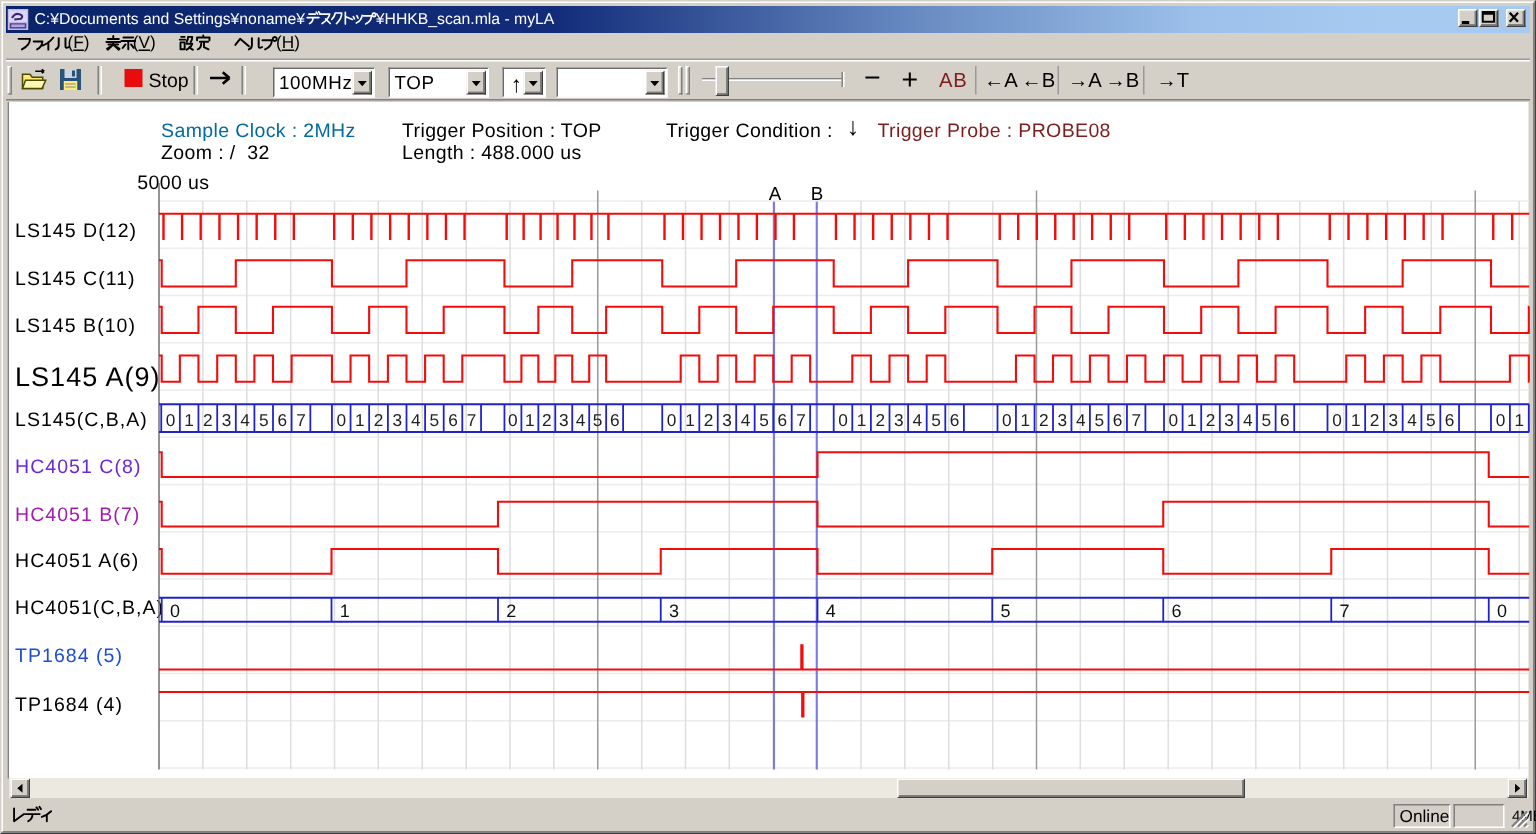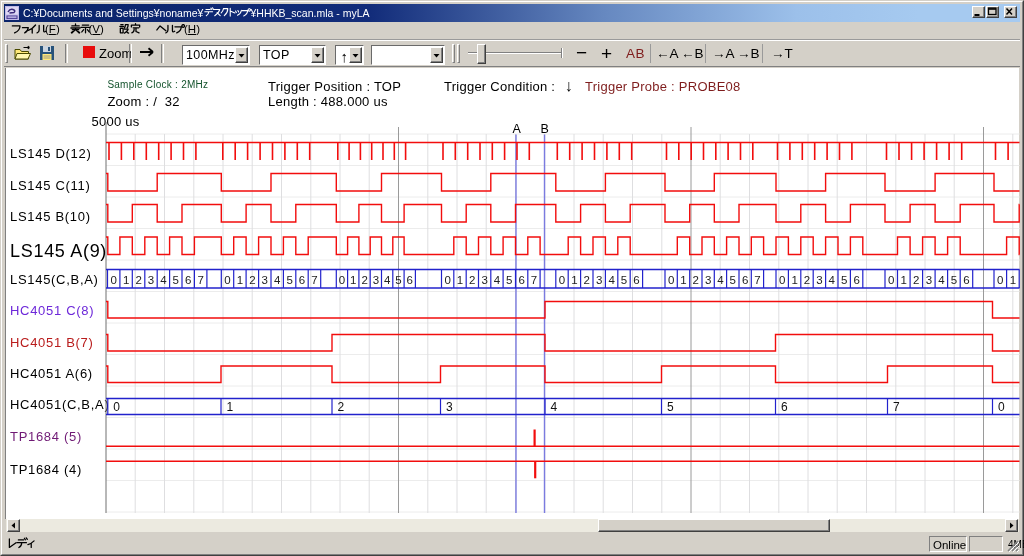--- a/index.html
+++ b/index.html
@@ -96,21 +96,21 @@
   </svg>
 <svg class="abs" style="left:39px;top:45px" width="17" height="17">
 <rect x="1" y="1" width="14" height="14" fill="#28537a"></rect>
 <rect x="4" y="1" width="8" height="6" fill="#cdd6e0"></rect>
     <rect x="9" y="2" width="2" height="4" fill="#28537a"></rect>
 <rect x="3.5" y="9" width="9" height="6" fill="#ffe97a"></rect>
 <path d="M4.5,11 h7 M4.5,13 h7" stroke="#888" stroke-width="0.8"></path>
   </svg>
 <div class="abs" style="left:65px;top:44px;width:3px;height:19px;border-left:1px solid #808080;border-right:1px solid #fff"></div>
 <div class="abs" style="left:83px;top:46px;width:12px;height:12px;background:#e80c0c"></div>
-<div class="abs" style="left:99px;top:46px;font-size:13px;color:#000">Zoom</div>
+<div class="abs" style="left:99px;top:46px;font-size:13px;color:#000">Stop</div>
 <div class="abs" style="left:129px;top:44px;width:3px;height:19px;border-left:1px solid #808080;border-right:1px solid #fff"></div>
 <svg class="abs" style="left:139px;top:47px" width="18" height="10">
     <path d="M1,5 H14 M14,5 L9.5,1.2 M14,5 L9.5,8.8" stroke="#000" stroke-width="1.8" fill="none"></path>
   </svg>
 <div class="abs" style="left:161px;top:44px;width:3px;height:19px;border-left:1px solid #808080;border-right:1px solid #fff"></div>
 <div class="abs combo" style="left:182px;top:45px;width:68px;height:20px"></div>
 <div class="abs" style="left:186px;top:48px;font-size:12.5px;color:#000;letter-spacing:0.4px">100MHz</div>
 <div class="abs btn" style="left:235px;top:47px;width:13px;height:16px"></div>
 <svg class="abs" style="left:235px;top:47px" width="13" height="16">
     <path d="M3.5,7 H9.5 L6.5,10.5 Z" fill="#000"></path>
@@ -143,40 +143,40 @@
 <div class="abs" style="left:626px;top:45.5px;font-size:13.5px;color:#7f1d1d;letter-spacing:0.5px">AB</div>
 <div class="abs" style="left:650px;top:44px;width:1px;height:19px;background:#9a9a9a"></div>
 <div class="abs" style="left:656px;top:45.5px;font-size:13.5px;color:#000">←A</div>
 <div class="abs" style="left:681px;top:45.5px;font-size:13.5px;color:#000">←B</div>
 <div class="abs" style="left:705px;top:44px;width:1px;height:19px;background:#9a9a9a"></div>
 <div class="abs" style="left:712px;top:45.5px;font-size:13.5px;color:#000">→A</div>
 <div class="abs" style="left:737px;top:45.5px;font-size:13.5px;color:#000">→B</div>
 <div class="abs" style="left:762px;top:44px;width:1px;height:19px;background:#9a9a9a"></div>
 <div class="abs" style="left:771px;top:45.5px;font-size:13.5px;color:#000">→T</div>
 <div class="abs" style="left:5px;top:68px;width:1014px;height:450.5px;background:#fff;border-left:1px solid #808080"></div>
-<div class="abs" id="i1" style="left:107.4px;top:78.5px;font-size:10px;color:#14532d;letter-spacing:0.25px;white-space:pre">Sample Clock : 2MHz</div>
+<div class="abs" id="i1" style="left:107.4px;top:78.5px;font-size:13px;color:#0369a1;letter-spacing:0.25px;white-space:pre">Sample Clock : 2MHz</div>
 <div class="abs" id="i2" style="left:107.4px;top:94px;font-size:13px;color:#000;letter-spacing:0.25px;white-space:pre">Zoom : /  32</div>
 <div class="abs" id="i3" style="left:268px;top:78.5px;font-size:13px;color:#000;letter-spacing:0.25px;white-space:pre">Trigger Position : TOP</div>
 <div class="abs" id="i4" style="left:268px;top:94px;font-size:13px;color:#000;letter-spacing:0.25px;white-space:pre">Length : 488.000 us</div>
 <div class="abs" id="i5" style="left:444px;top:78.5px;font-size:13px;color:#000;letter-spacing:0.25px;white-space:pre">Trigger Condition :</div>
 <div class="abs" style="left:564.5px;top:75.5px;font-size:16.5px;color:#000">↓</div>
 <div class="abs" id="i6" style="left:585px;top:78.5px;font-size:13px;color:#7f1d1d;letter-spacing:0.25px;white-space:pre">Trigger Probe : PROBE08</div>
 <div class="abs" id="i7" style="left:91.5px;top:113.5px;font-size:13px;color:#000;letter-spacing:0.25px;white-space:pre">5000 us</div>
 <div class="abs" style="left:512.5px;top:121.5px;font-size:12.5px;color:#000">A</div>
 <div class="abs" style="left:540.5px;top:121.5px;font-size:12.5px;color:#000">B</div>
 <div class="abs" style="left:10px;top:145.5px;font-size:13px;color:#000;letter-spacing:0.7px">LS145 D(12)</div>
 <div class="abs" style="left:10px;top:177.5px;font-size:13px;color:#000;letter-spacing:0.7px">LS145 C(11)</div>
 <div class="abs" style="left:10px;top:209px;font-size:13px;color:#000;letter-spacing:0.7px">LS145 B(10)</div>
 <div class="abs" style="left:10px;top:240.5px;font-size:18px;color:#000;letter-spacing:0.7px">LS145 A(9)</div>
 <div class="abs" style="left:10px;top:272px;font-size:13px;color:#000;letter-spacing:0.7px">LS145(C,B,A)</div>
 <div class="abs" style="left:10px;top:303px;font-size:13px;color:#6d28d9;letter-spacing:0.7px">HC4051 C(8)</div>
-<div class="abs" style="left:10px;top:334.5px;font-size:13px;color:#b91c1c;letter-spacing:0.7px">HC4051 B(7)</div>
+<div class="abs" style="left:10px;top:334.5px;font-size:13px;color:#a21caf;letter-spacing:0.7px">HC4051 B(7)</div>
 <div class="abs" style="left:10px;top:366px;font-size:13px;color:#000;letter-spacing:0.7px">HC4051 A(6)</div>
 <div class="abs" style="left:10px;top:396.5px;font-size:13px;color:#000;letter-spacing:0.7px">HC4051(C,B,A)</div>
-<div class="abs" style="left:10px;top:429px;font-size:13px;color:#701a75;letter-spacing:0.7px">TP1684 (5)</div>
+<div class="abs" style="left:10px;top:429px;font-size:13px;color:#1d4ed8;letter-spacing:0.7px">TP1684 (5)</div>
 <div class="abs" style="left:10px;top:462px;font-size:13px;color:#000;letter-spacing:0.7px">TP1684 (4)</div>
 <svg width="1024" height="556" viewBox="0 0 1024 556" style="position:absolute;left:0;top:0">
 <g>
       <line x1="106" y1="134.0" x2="1019.5" y2="134.0" stroke="#ececec" stroke-width="1"></line>
       <line x1="106" y1="165.5" x2="1019.5" y2="165.5" stroke="#ececec" stroke-width="1"></line>
       <line x1="106" y1="197.0" x2="1019.5" y2="197.0" stroke="#ececec" stroke-width="1"></line>
       <line x1="106" y1="228.5" x2="1019.5" y2="228.5" stroke="#ececec" stroke-width="1"></line>
       <line x1="106" y1="260.0" x2="1019.5" y2="260.0" stroke="#ececec" stroke-width="1"></line>
       <line x1="106" y1="291.5" x2="1019.5" y2="291.5" stroke="#ececec" stroke-width="1"></line>
       <line x1="106" y1="323.0" x2="1019.5" y2="323.0" stroke="#ececec" stroke-width="1"></line>

